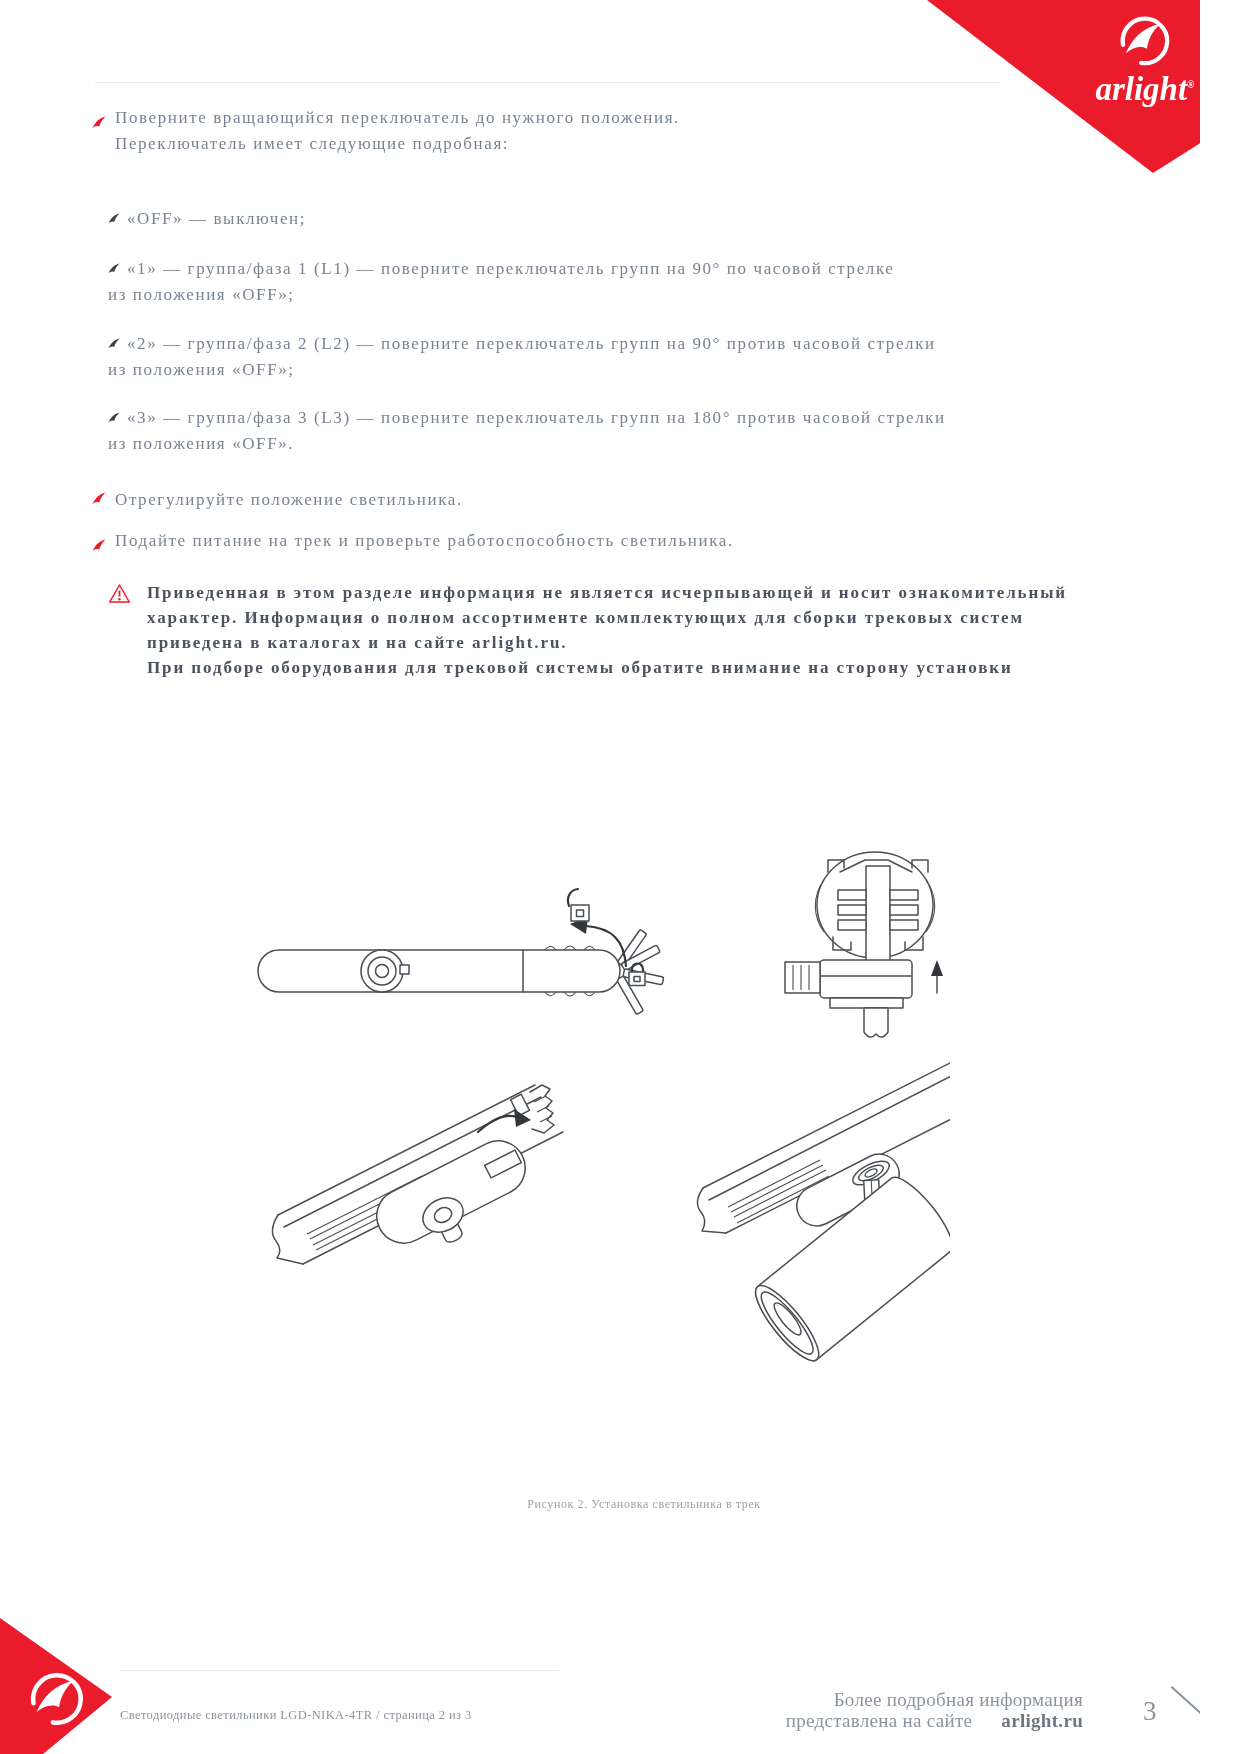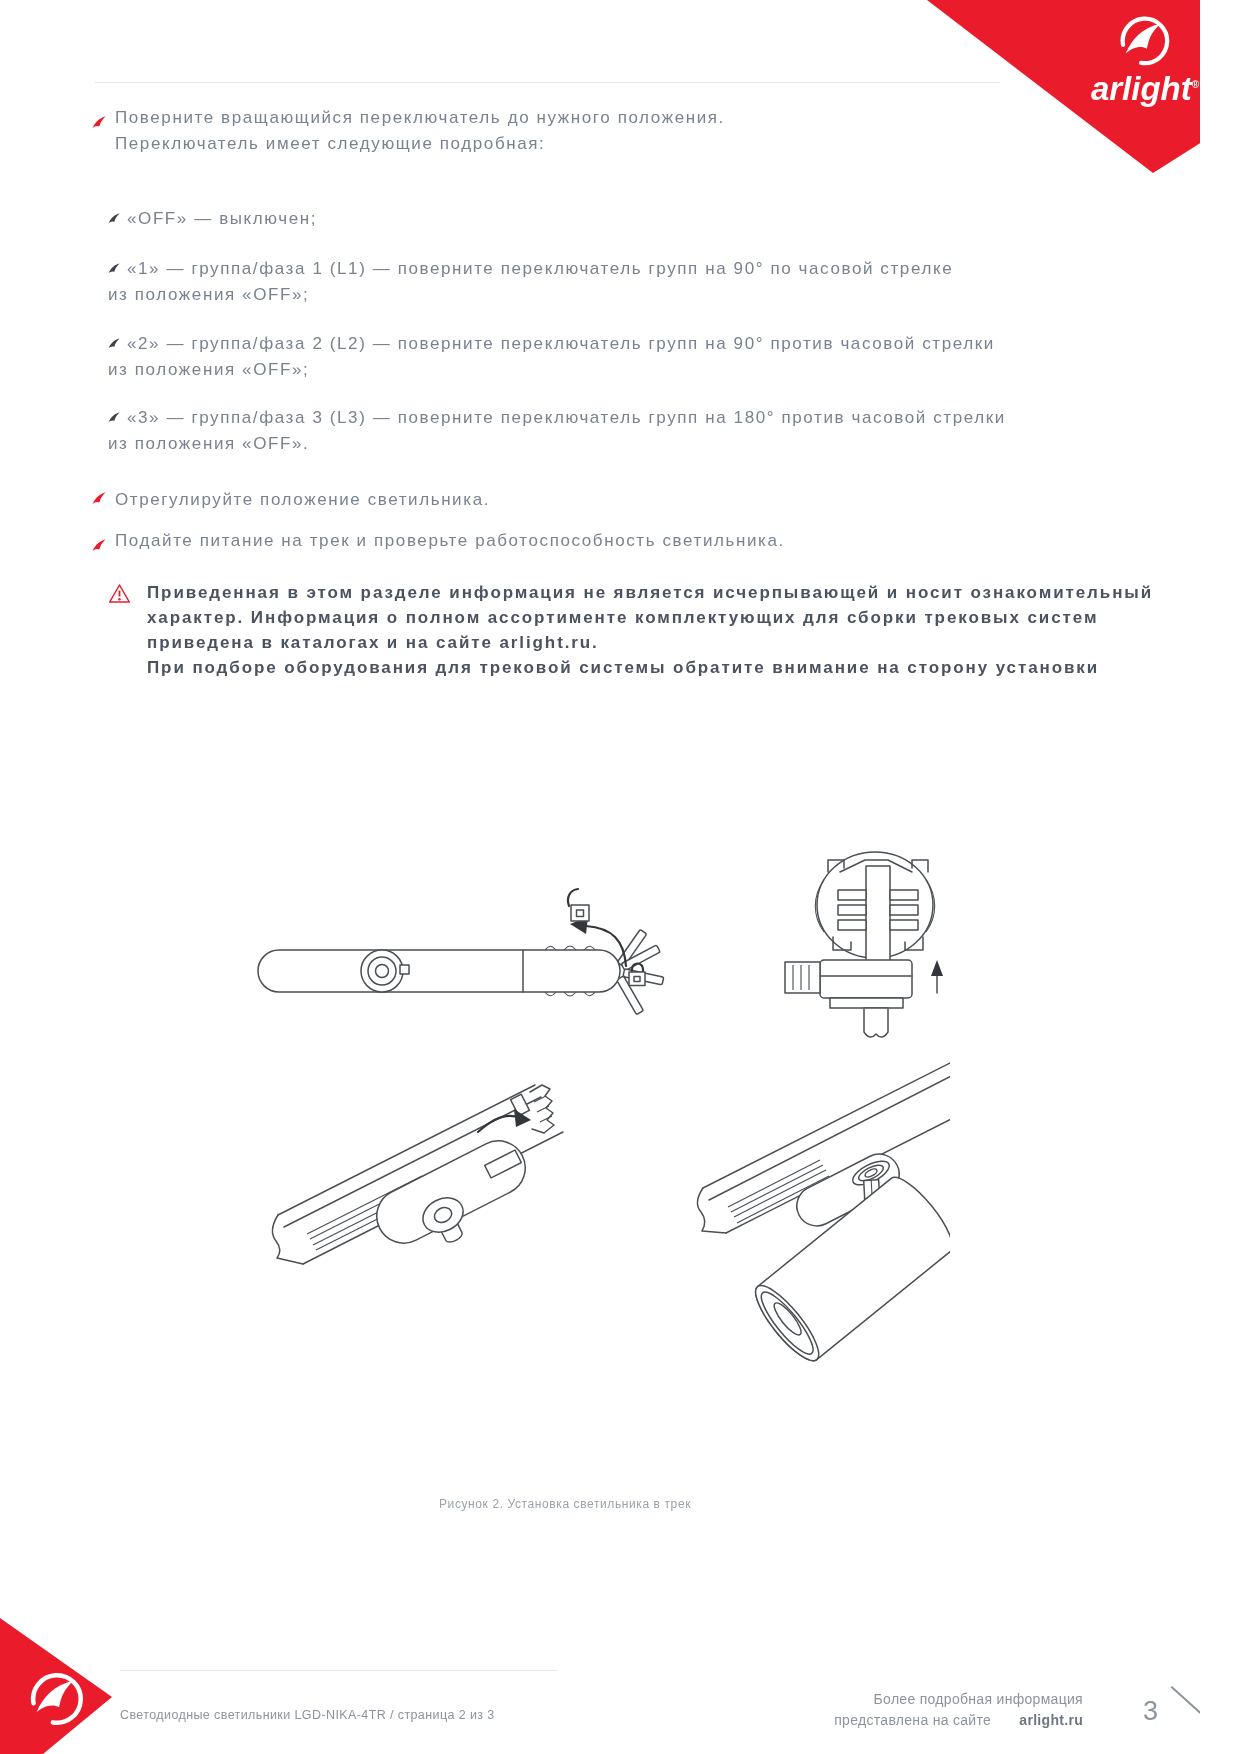--- a/index.html
+++ b/index.html
@@ -1,42 +1,42 @@
 <!DOCTYPE html>
 <html><head>
 <meta charset="utf-8">
 <style>
   html,body{margin:0;padding:0;background:#fff;}
   .page{position:relative;width:1200px;height:1754px;background:#fff;overflow:hidden;
-        font-family:Liberation Sans, sans-serif;}
+        font-family:Liberation Serif, serif;}
   
   .hairline{position:absolute;height:1px;background:#e4e6e8;}
   
   .corner-tr{position:absolute;left:900px;top:0;width:340px;height:180px;background:#ea1c2b;
              clip-path:polygon(27px 0,253px 173px,340px 118px,340px 0);}
   .corner-bl{position:absolute;left:0;top:1614px;width:120px;height:140px;background:#ea1c2b;
              clip-path:polygon(0 4px,112px 83px,43px 140px,0 140px);}
   .logo-box{position:absolute;left:1070px;top:14px;width:150px;text-align:center;}
   .logo-word{color:#fff;font-style:italic;font-weight:bold;font-size:33px;letter-spacing:0;line-height:30px;}
   .logo-reg{font-size:10px;vertical-align:super;font-style:normal;}
   
   .content{position:absolute;left:92px;top:0;width:1085px;color:#798390;
            font-size:17px;letter-spacing:1.6px;line-height:26px;}
   .bullet{position:absolute;display:flex;}
   .bullet .arrow-col{width:23px;flex:none;padding-top:6px;}
   .sub{position:absolute;left:16px;}
   .sub .arrow{display:inline-block;margin-right:7px;}
   .warn{position:absolute;display:flex;color:#4b5360;font-weight:bold;line-height:25px;letter-spacing:1.9px;}
   .warn .icon-col{width:39px;flex:none;padding-top:3px;}
-  .caption{position:absolute;left:439px;top:1497px;width:480px;
+  .caption{position:absolute;left:404px;top:1497px;width:480px;text-align:center;
            color:#9aa2ab;font-size:12px;letter-spacing:0.6px;}
   
   .footer-left{position:absolute;left:120px;top:1708px;color:#8b949e;font-size:12.5px;letter-spacing:0.4px;}
   .footer-right{position:absolute;right:117px;top:1689px;text-align:right;color:#8b949e;
-                font-size:14px;letter-spacing:0.3px;line-height:21px;}
+                font-size:19px;letter-spacing:0.3px;line-height:21px;}
   .footer-right b{color:#6e7781;margin-left:24px;}
   .page-num{position:absolute;left:1143px;top:1696px;color:#8b949e;font-size:27px;}
   .diag{position:absolute;left:1172px;top:1686px;width:57px;height:1.5px;background:#8b949e;
         transform:rotate(42deg);transform-origin:left top;}
   .fig{position:absolute;left:220px;top:760px;}
   svg .ln{fill:none;stroke:#4a4f54;stroke-width:1.5;stroke-linejoin:round;stroke-linecap:round;}
   svg .lnw{fill:#fff;stroke:#4a4f54;stroke-width:1.5;stroke-linejoin:round;}
   svg .thin{fill:none;stroke:#4a4f54;stroke-width:1.1;}
   svg .dk{fill:none;stroke:#33373c;stroke-width:2.2;stroke-linecap:round;}
   svg .fill{fill:#33373c;stroke:none;}

